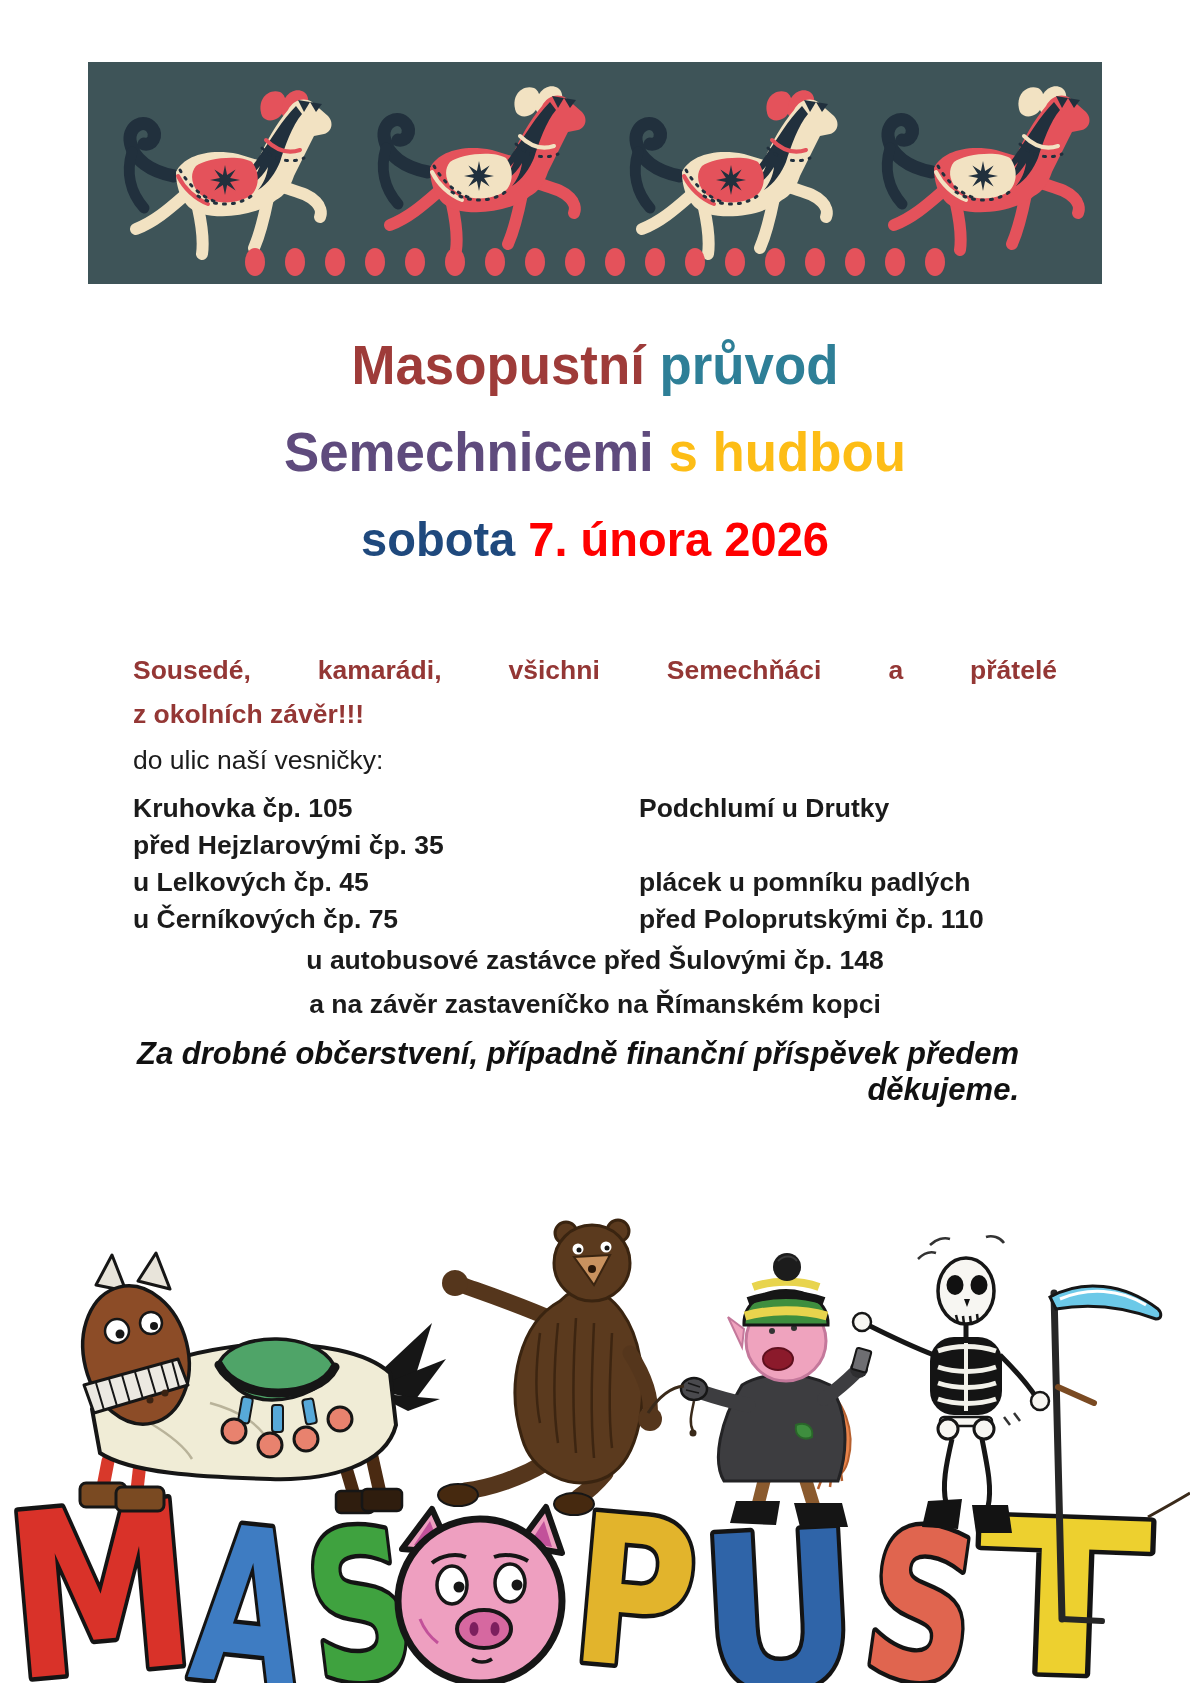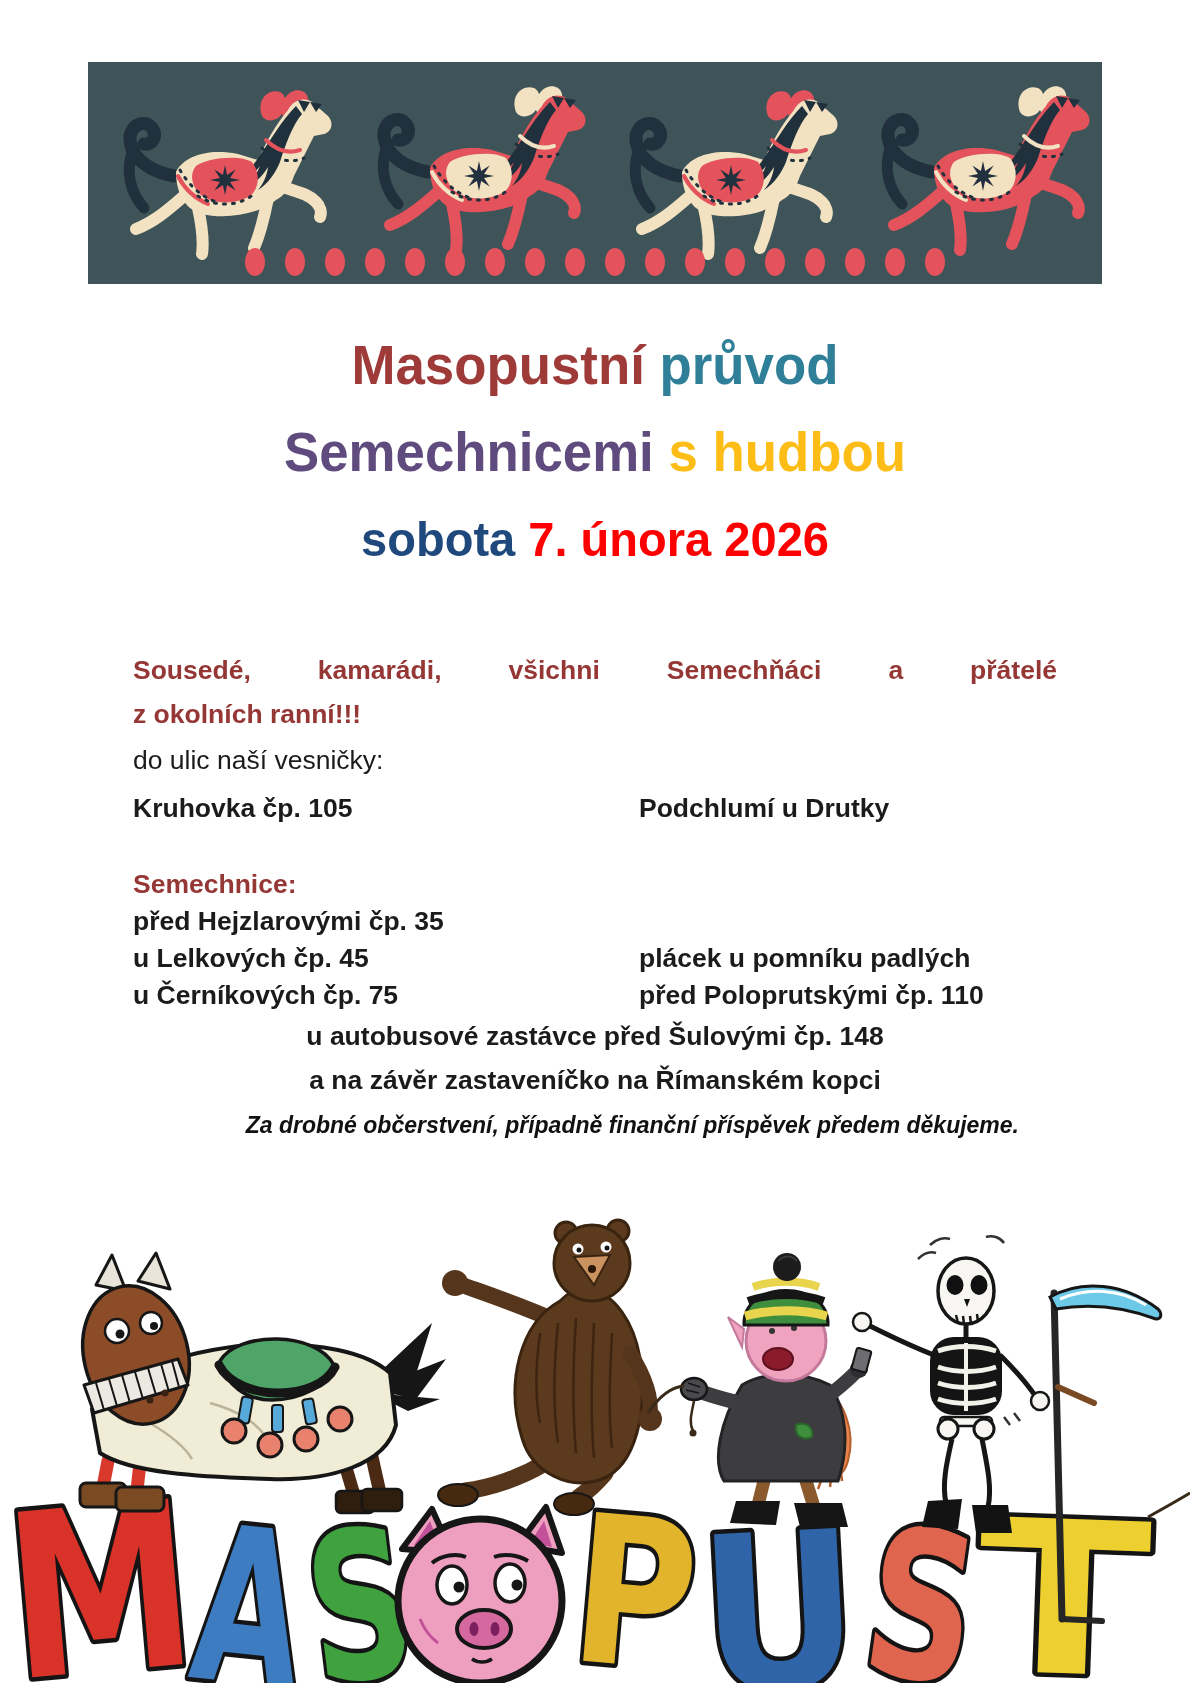--- a/index.html
+++ b/index.html
@@ -28,21 +28,21 @@
   .content{position:absolute;top:648px;left:133px;width:924px;font-size:26.5px;}
   .greeting{font-weight:bold;line-height:44px;}
   .greeting .l1{text-align:justify;text-align-last:justify;}
   .invite{line-height:40px;margin-top:4px;}
   .invite div{white-space:nowrap;}
   .two-col{display:grid;grid-template-columns:506px 1fr;font-weight:bold;}
   .first-stops{margin-top:10px;line-height:37px;}
   .section-head{font-weight:bold;margin-top:38px;line-height:38px;}
   .stop-rows{font-weight:bold;line-height:37px;}
   .closing{text-align:center;font-weight:bold;line-height:44px;}
-  .note{margin-top:10px;text-align:right;padding-right:38px;font-weight:bold;font-style:italic;font-size:23px;color:#111;}
+  .note{margin-top:10px;text-align:right;padding-right:38px;font-weight:bold;font-style:italic;font-size:31px;color:#111;}
 
   
   .illustration{position:absolute;top:1173px;left:0;width:1190px;height:510px;}
   .ltr{font-family:"DejaVu Sans",sans-serif;font-weight:bold;stroke:#141414;stroke-width:9;
        paint-order:stroke;stroke-linejoin:round;}
 </style>
 </head>
 <body>
 
 <div class="page">
@@ -122,32 +122,31 @@
       <span style="color: rgb(95, 75, 125);">Semechnicemi </span><span style="color: rgb(253, 189, 22);">s hudbou</span>
     </div>
     <div class="title-line date">
       <span style="color: rgb(31, 73, 125);">sobota </span><span style="color: rgb(255, 0, 0);">7. února 2026</span>
     </div>
   </div>
 
   <div class="content">
     <div class="greeting" style="color: rgb(148, 55, 53);">
       <div class="l1">Sousedé, kamarádi, všichni Semechňáci a přátelé</div>
-      <div>z okolních ranní!!!</div>
+      <div>z okolních závěr!!!</div>
     </div>
     <div class="invite">
       <div>do ulic naší vesničky:</div>
     </div>
 
     <div class="two-col first-stops">
       <div>Kruhovka čp. 105</div>
       <div>Podchlumí u Drutky</div>
     </div>
 
-    <div class="section-head" style="color: rgb(148, 55, 53);">Semechnice:</div>
 
     <div class="stop-rows">
       <div class="two-col">
         <div>před Hejzlarovými čp. 35</div>
       </div>
       <div class="two-col">
         <div>u Lelkových čp. 45</div>
         <div>plácek u pomníku padlých</div>
       </div>
       <div class="two-col">

